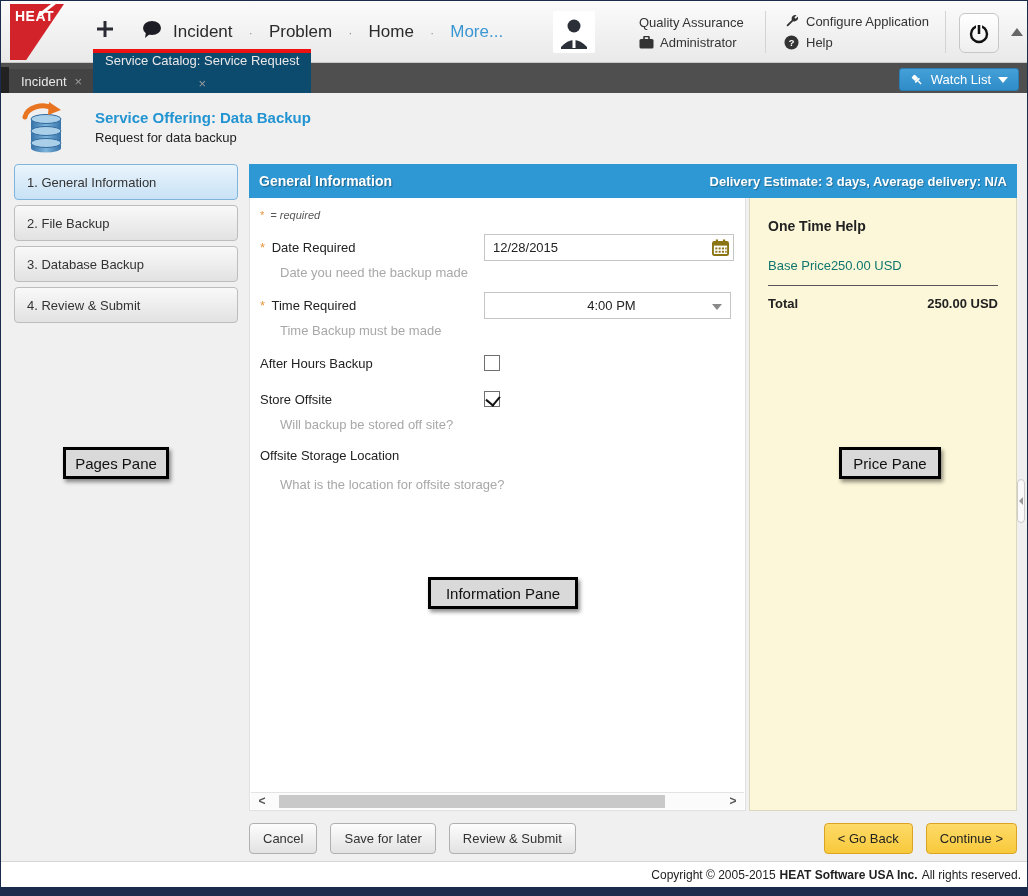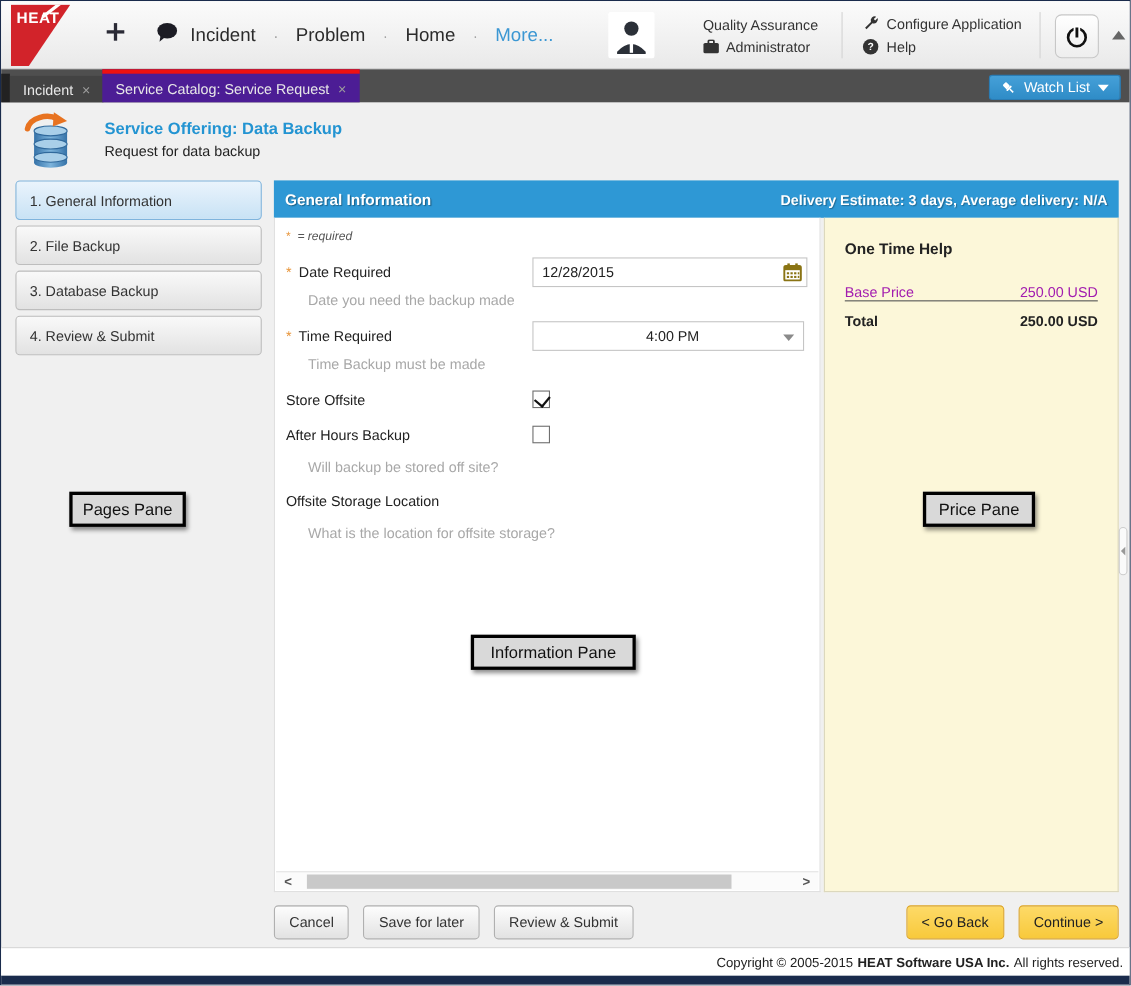--- a/index.html
+++ b/index.html
@@ -28,21 +28,21 @@
   .power-btn { position:absolute; left:958px; top:12px; width:40px; height:40px; background:linear-gradient(#fff,#eee);
     border:1px solid #c7c7c7; border-radius:6px; display:flex; align-items:center; justify-content:center; cursor:pointer; }
   .hdr-up-caret { position:absolute; left:1010px; top:27px; width:0; height:0;
     border-left:6px solid transparent; border-right:6px solid transparent; border-bottom:8px solid #666; cursor:pointer; }
 
   
   .tab-bar { position:absolute; left:0; top:62px; width:100%; height:30px; background:#4f4f4f; }
   .tab-bar .edge { position:absolute; left:0; top:4px; width:8px; height:26px; background:#222; }
   .tab { position:absolute; bottom:0; display:flex; align-items:center; gap:8px; padding:0 12px; color:#e8e8e8; font-size:13px; cursor:pointer; }
   .tab.inactive { left:8px; height:24px; background:#434343; }
-  .tab.active { left:92px; height:30px; background:#4c1d95; border-top:4px solid #ee1111; }
+  .tab.active { left:92px; height:44px; background:#0c4a6e; border-top:4px solid #ee1111;flex-direction:column; }
   .tab .close-x { color:#9d9d9d; font-size:13px; cursor:pointer; }
   .watch-btn { position:absolute; right:8px; top:5px; height:23px; background:linear-gradient(#45a0d8,#2f8cc7);
     border:1px solid #2a7cb4; border-radius:3px; color:#fff; font-size:13px; display:flex; align-items:center; gap:7px; padding:0 10px; cursor:pointer; }
   .watch-btn .caret { width:0; height:0; border-left:5px solid transparent; border-right:5px solid transparent; border-top:6px solid #fff; }
 
   
   .offering { position:absolute; left:18px; top:100px; display:flex; gap:24px; }
   .offering .texts { padding-top:8px; }
   .offering .title { color:#2394d2; font-size:15px; font-weight:bold; }
   .offering .subtitle { color:#222; font-size:13px; margin-top:4px; }
@@ -79,21 +79,21 @@
   textarea.loc { width:250px; height:63px; border:1px solid #c5c5c5; resize:none; font-size:13px; font-family:"Liberation Sans",sans-serif; padding:4px 8px; color:#222; }
 
   
   .hscroll { position:absolute; left:1px; right:1px; bottom:1px; height:17px; background:#fbfbfb; border-top:1px solid #e3e3e3; display:flex; align-items:center; }
   .hscroll .arrow { width:22px; text-align:center; color:#555; font-weight:bold; font-size:12px; cursor:pointer; }
   .hscroll .track { flex:1; height:13px; position:relative; }
   .hscroll .thumb { position:absolute; left:6px; top:0; width:86%; height:13px; background:#c9c9c9; cursor:pointer; }
 
   
   .price-title { font-size:14px; font-weight:bold; color:#222; margin-bottom:24px; }
-  .price-row { display:flex; justify-content:space-between; font-size:13px; color:#a21caf; padding-bottom:0; border-bottom:1px solid #555; }
+  .price-row { display:flex; font-size:13px; color:#0f766e; padding-bottom:12px; border-bottom:1px solid #555; }
   .price-total { display:flex; justify-content:space-between; font-size:13px; font-weight:bold; color:#222; padding-top:10px; }
 
   
   .actions { position:absolute; left:248px; top:822px; width:768px; display:flex; justify-content:space-between; }
   .btn-group { display:flex; gap:13px; }
   .gbtn { height:31px; padding:0 13px; border:1px solid #b0b0b0; border-radius:4px; background:linear-gradient(#fdfdfd,#e2e2e2);
     font-size:13px; color:#333; cursor:pointer; font-family:"Liberation Sans",sans-serif; }
   .ybtn { height:31px; padding:0 13px; border:1px solid #dca425; border-radius:4px; background:linear-gradient(#fdda68,#f8c93b);
     font-size:13px; color:#222; cursor:pointer; font-family:"Liberation Sans",sans-serif; }
 
@@ -297,28 +297,28 @@
             <span class="star">*</span>
             <span>Time Required</span>
           </span>
           <span class="fake-select">
             <span>4:00 PM</span>
             <span class="caret"></span>
           </span>
         </div>
         <div class="helper">Time Backup must be made</div>
 
+        <div class="frow" style="margin-bottom:8px">
+          <span class="flabel">After Hours Backup</span>
+          <span class="checkbox" data-checked="false"></span>
+        </div>
+
         <div class="frow">
           <span class="flabel">Store Offsite</span>
           <span class="checkbox" data-checked="true"></span>
-        </div>
-
-        <div class="frow" style="margin-bottom:8px">
-          <span class="flabel">After Hours Backup</span>
-          <span class="checkbox" data-checked="false"></span>
         </div>
         <div class="helper">Will backup be stored off site?</div>
 
         <div class="frow" style="align-items:flex-start">
           <span class="flabel" style="padding-top:5px">Offsite Storage Location</span>
         </div>
         <div class="helper" style="margin-top:6px">What is the location for offsite storage?</div>
       </div>
 
       <div class="hscroll">

